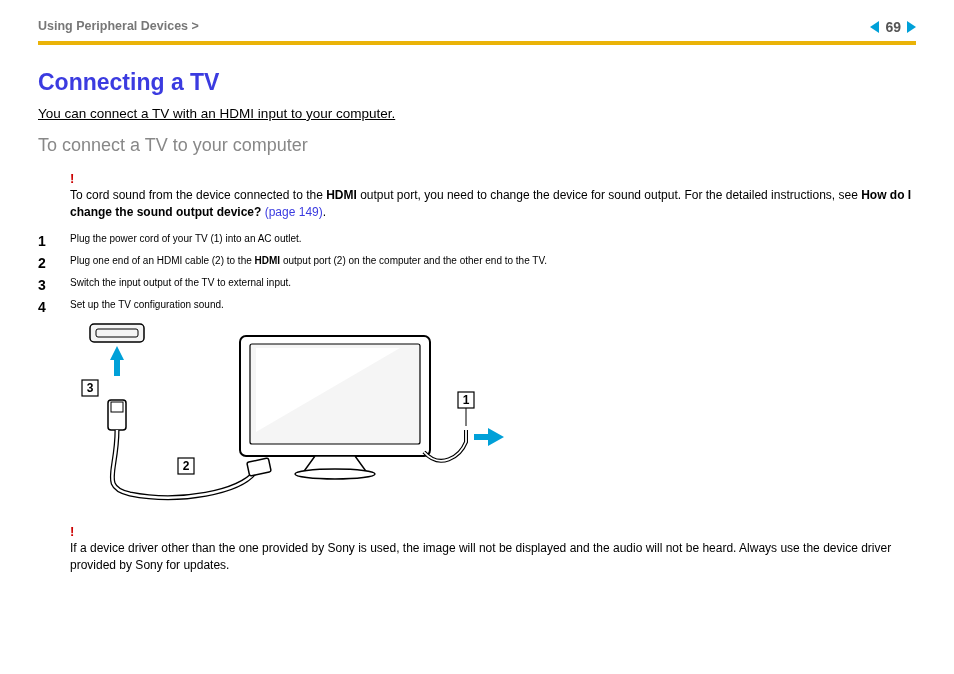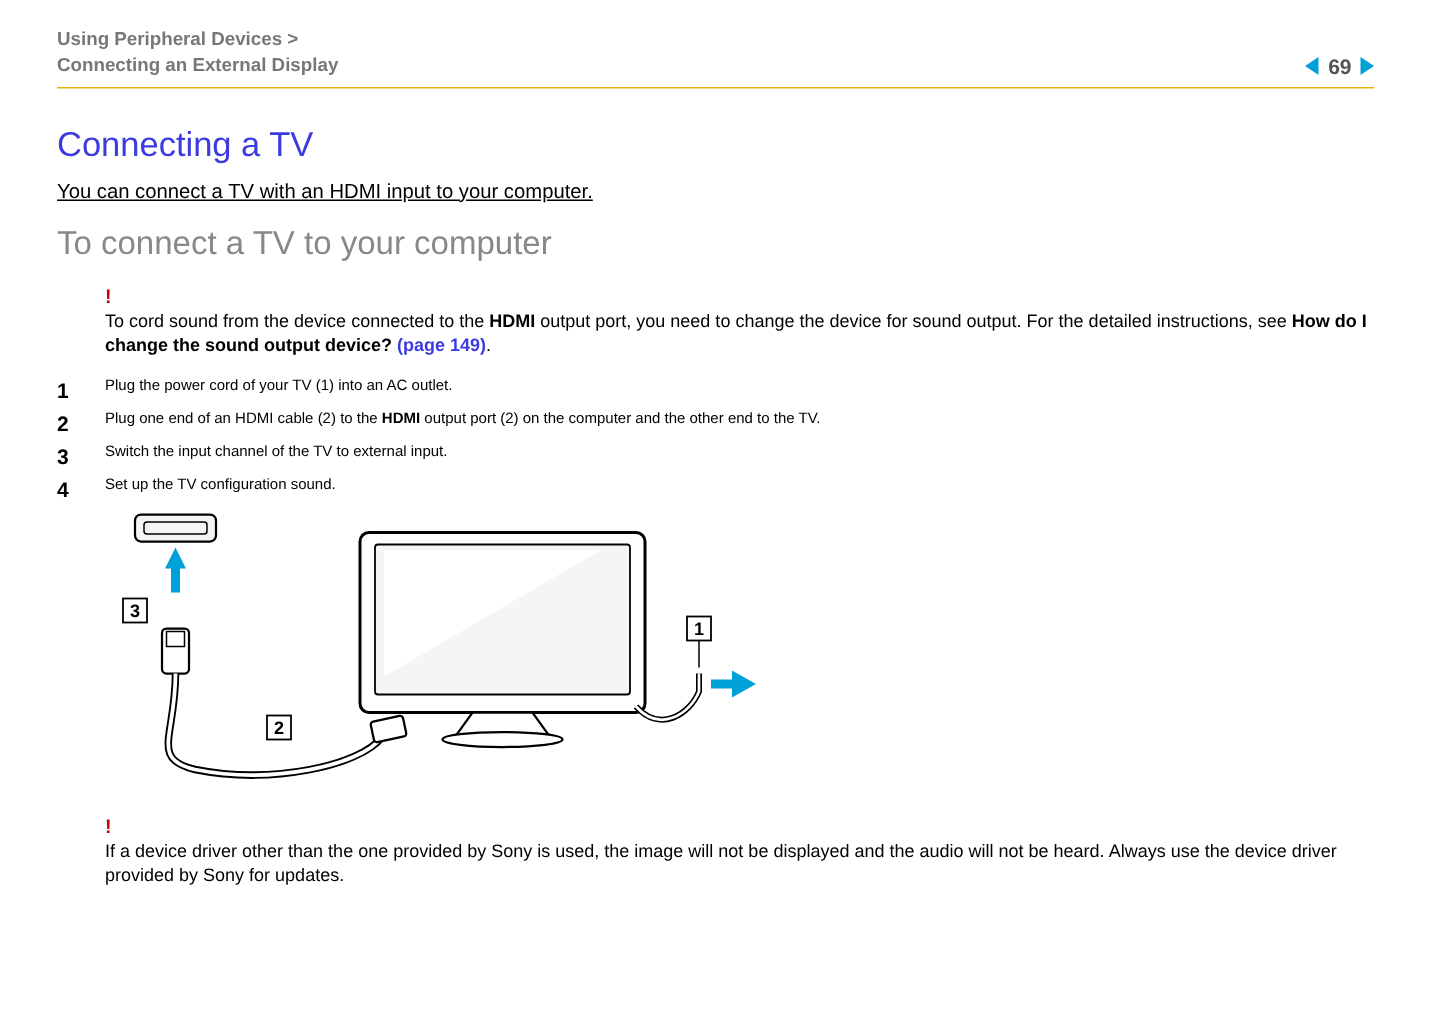--- a/index.html
+++ b/index.html
@@ -13,21 +13,21 @@
     background: #fff;
     position: relative;
   }
   .page {
     padding: 18px 38px 30px 38px;
   }
   .header {
     display: flex;
     justify-content: space-between;
     align-items: flex-end;
-    border-bottom: 1px solid #eab308;
+    border-bottom: 4px solid #eab308;
     padding-bottom: 6px;
     margin-bottom: 24px;
   }
   .breadcrumb {
     font-size: 12.5px;
     font-weight: bold;
     color: #777;
     line-height: 1.35;
   }
   .pager {
@@ -43,49 +43,49 @@
   .nav-arrow {
     width: 0; height: 0;
     border-top: 6px solid transparent;
     border-bottom: 6px solid transparent;
     display: inline-block;
   }
   .nav-arrow.left { border-right: 9px solid #00a0d8; }
   .nav-arrow.right { border-left: 9px solid #00a0d8; }
   h1 {
     color: #3b3be0;
-    font-weight: normal;
+    font-weight: bold;
     font-size: 23px;
     margin: 0 0 10px 0;
   }
   .intro {
     font-size: 13.5px;
     margin: 0 0 14px 0;
     text-decoration: underline;
   }
   h2.subhead {
     color: #888;
     font-weight: normal;
-    font-size: 22px;
+    font-size: 18px;
     margin: 0 0 14px 0;
   }
   .note-block {
     margin-left: 32px;
     font-size: 12px;
     line-height: 1.35;
     margin-bottom: 12px;
   }
   .bang {
     color: #c00;
     font-weight: bold;
     font-size: 13px;
     display: block;
   }
   .bold { font-weight: bold; }
-  .link { color: #3b3be0; font-weight: bold; text-align: center; }
+  .link { color: #3b3be0; font-weight: normal; text-align: center; }
   ol.steps {
     list-style: none;
     padding: 0;
     margin: 0 0 8px 0;
     counter-reset: step;
   }
   ol.steps > li {
     counter-increment: step;
     position: relative;
     padding-left: 32px;
@@ -114,21 +114,20 @@
   }
 </style>
 </head>
 <body>
 
 <div class="page">
 
   <div class="header">
     <div class="breadcrumb">
       <div>Using Peripheral Devices &gt;</div>
-      <div>Connecting an External Display</div>
     </div>
     <div class="pager">
       <span class="nav-arrow left"></span>
       <span class="pager-num">69</span>
       <span class="nav-arrow right"></span>
     </div>
   </div>
 
   <h1>Connecting a TV</h1>
 
@@ -137,21 +136,21 @@
   <h2 class="subhead">To connect a TV to your computer</h2>
 
   <div class="note-block">
     <span class="bang">!</span>
     <span>To cord sound from the device connected to the </span><span class="bold">HDMI</span><span> output port, you need to change the device for sound output. For the detailed instructions, see </span><span class="bold">How do I change the sound output device? </span><span class="link">(page 149)</span><span>.</span>
   </div>
 
   <ol class="steps">
     <li><span>Plug the power cord of your TV (1) into an AC outlet.</span></li>
     <li><span>Plug one end of an HDMI cable (2) to the </span><span class="bold">HDMI</span><span> output port (2) on the computer and the other end to the TV.</span></li>
-    <li><span>Switch the input channel of the TV to external input.</span></li>
+    <li><span>Switch the input output of the TV to external input.</span></li>
     <li><span>Set up the TV configuration sound.</span></li>
   </ol>
 
   <div class="diagram">
     <svg width="440" height="190" viewBox="0 0 440 190">
 
       <g>
         <rect x="20" y="2" width="54" height="18" rx="4" fill="#f4f4f4" stroke="#000" stroke-width="1.5"></rect>
         <rect x="26" y="7" width="42" height="8" rx="2" fill="none" stroke="#000" stroke-width="1"></rect>
       </g>

